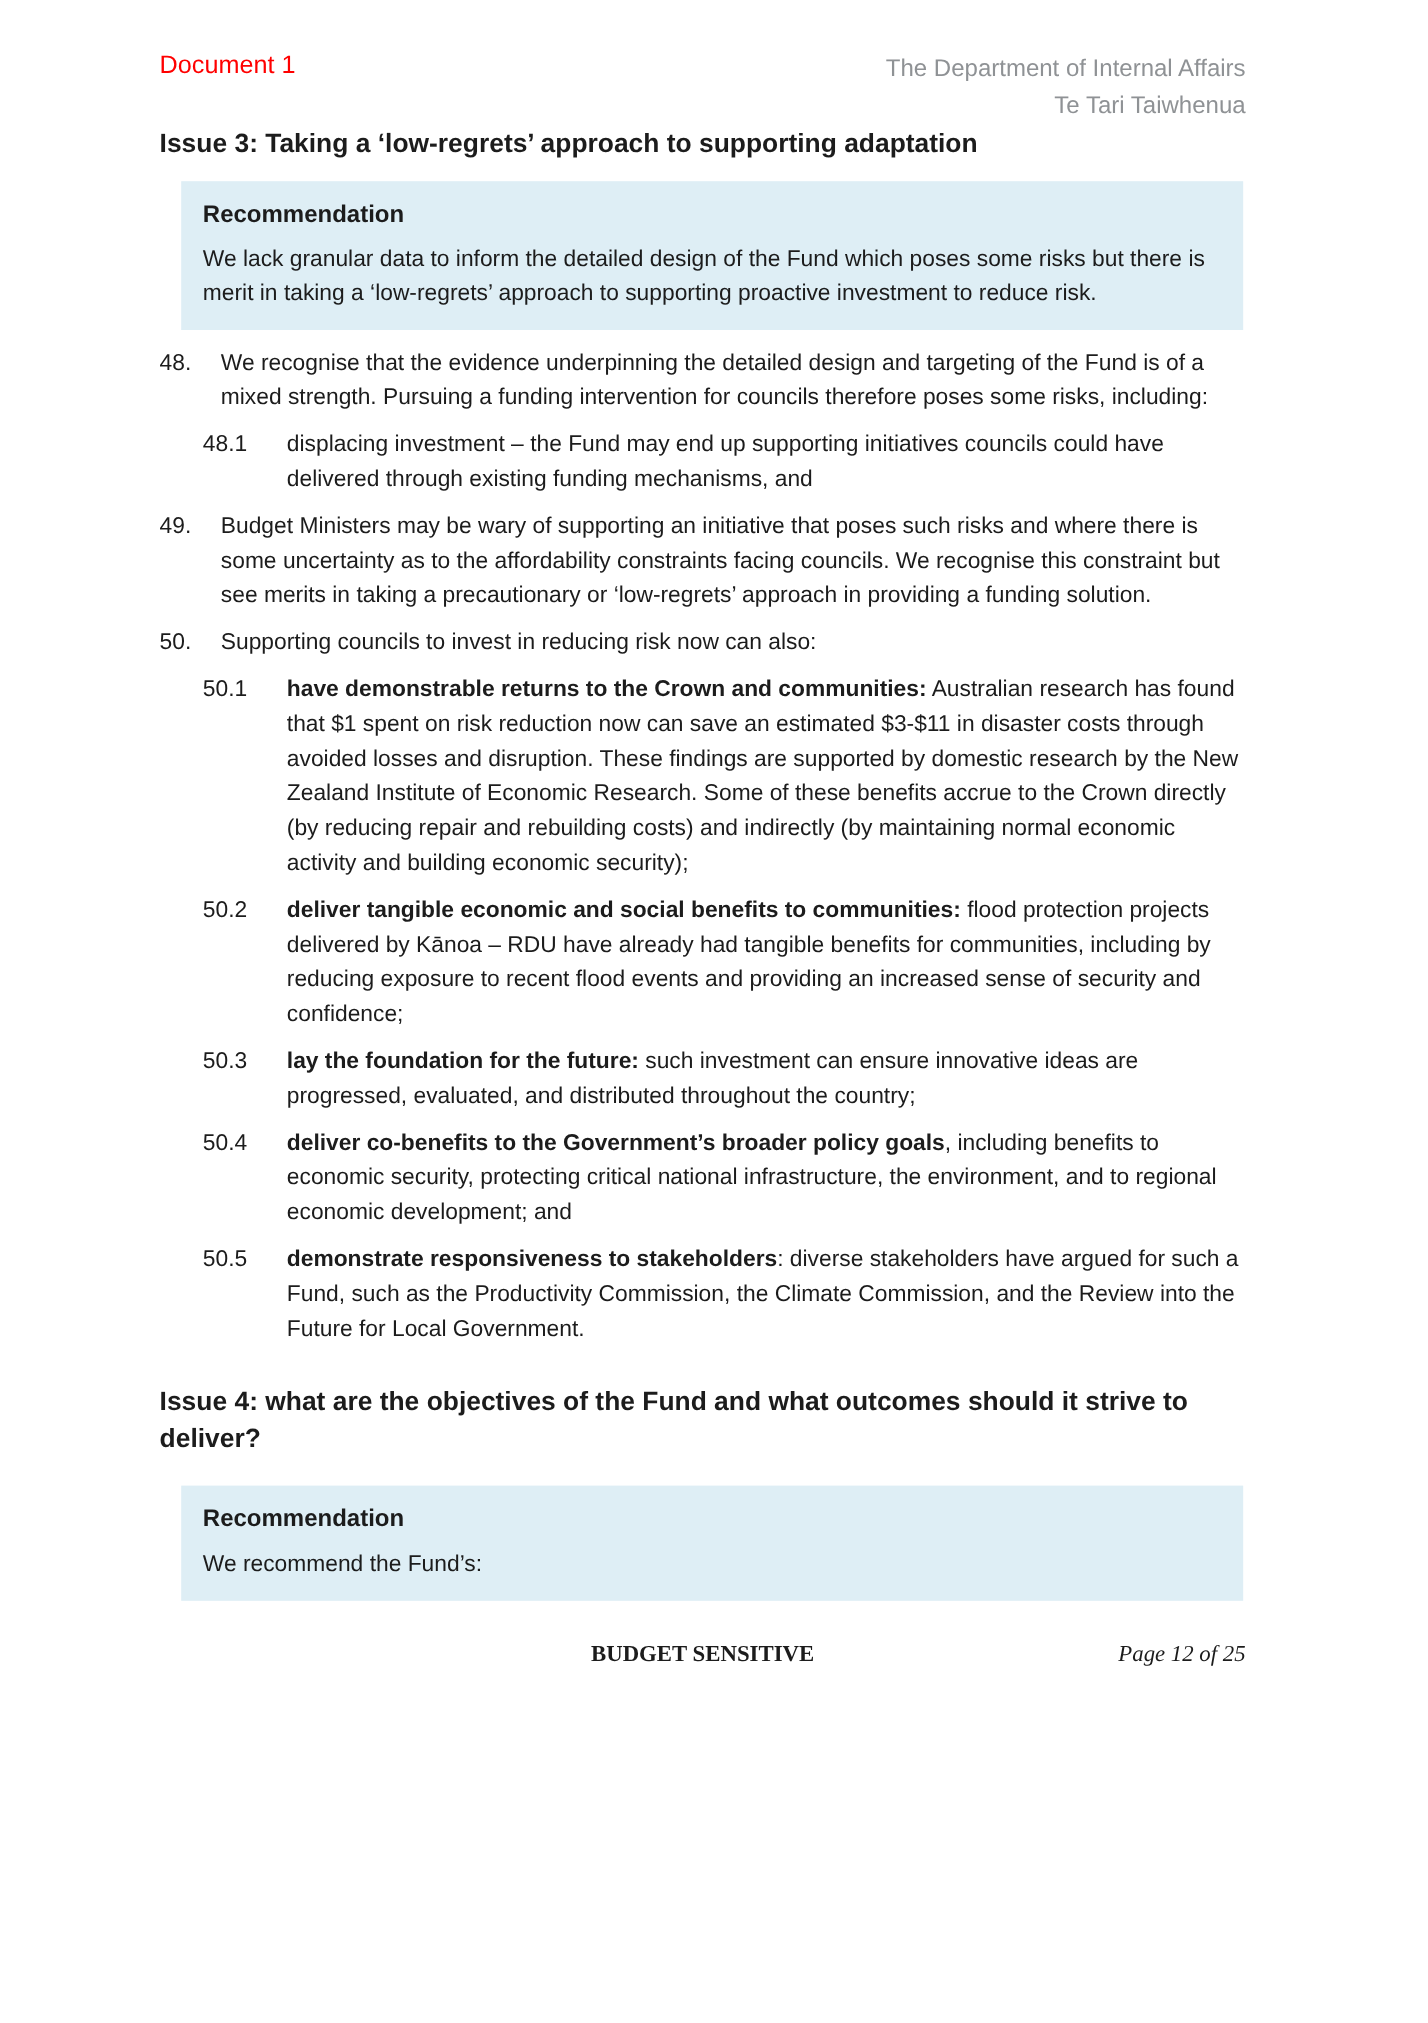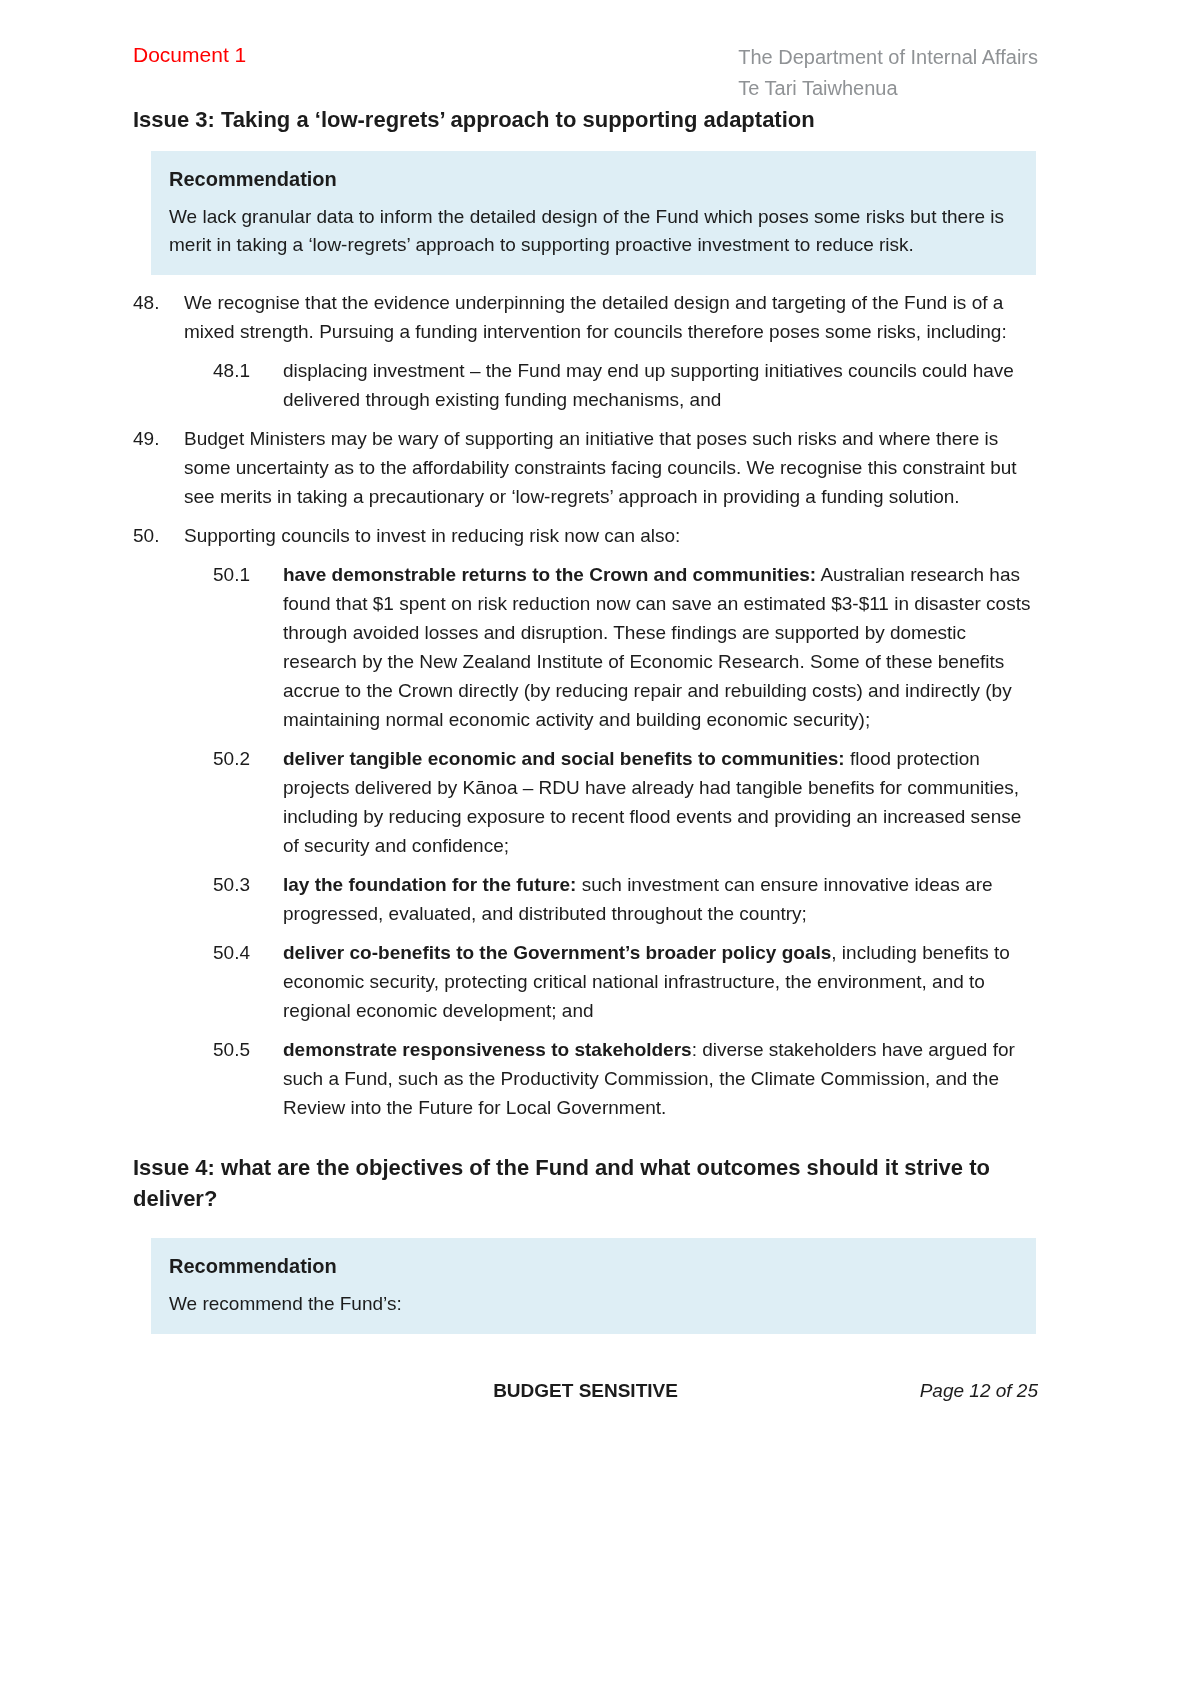--- a/index.html
+++ b/index.html
@@ -6,43 +6,43 @@
   body{
     width:1190px;height:1686px;background:#ffffff;overflow:hidden;
     font-family:"Liberation Sans", sans-serif;color:#1c1c1c;
     -webkit-font-smoothing:antialiased;
   }
   .page{box-sizing:border-box;width:1176px;height:1686px;padding:42px 138px 0 133px;position:relative;}
 
   
   .header{display:flex;justify-content:space-between;align-items:flex-start;}
   .doc-label{color:#ff0000;font-size:21px;line-height:26px;}
-  .org-block{text-align:left;color:#8f9295;font-size:20px;line-height:31px;}
+  .org-block{text-align:right;color:#8f9295;font-size:20px;line-height:31px;}
 
   
   .h1{font-weight:bold;font-size:22px;line-height:31px;}
   .h1.issue4{margin-top:30px;}
 
   
   .rec-box{background:#deeef5;margin:16px 2px 0 18px;padding:14px 4px 16px 18px;}
   .rec-box.second{margin-top:24px;}
   .rec-title{font-weight:bold;font-size:20px;line-height:28px;margin-bottom:10px;}
   .rec-body{font-size:19px;line-height:28px;}
 
   
   .paras{margin-top:13px;}
   .para{display:flex;font-size:19px;line-height:29px;margin-bottom:10px;}
   .para .num{flex:0 0 51px;}
   .para .txt{flex:1;}
-  .para.sub{margin-left:80px;}
+  .para.sub{margin-left:36px;}
   .para.sub .num{flex:0 0 70px;}
   .lead{font-weight:bold;}
 
   
-  .footer{position:relative;margin-top:44px;font-size:19px;line-height:26px;}
+  .footer{position:relative;margin-top:32px;font-size:19px;line-height:26px;font-family:Liberation Serif, serif;}
   .footer .classification{text-align:center;font-weight:bold;}
   .footer .pagenum{position:absolute;right:0;top:0;font-style:italic;text-align:right;}
 </style>
 </head>
 <body>
 
 <div class="page">
 
   <div class="header">
     <div class="doc-label">Document 1</div>

